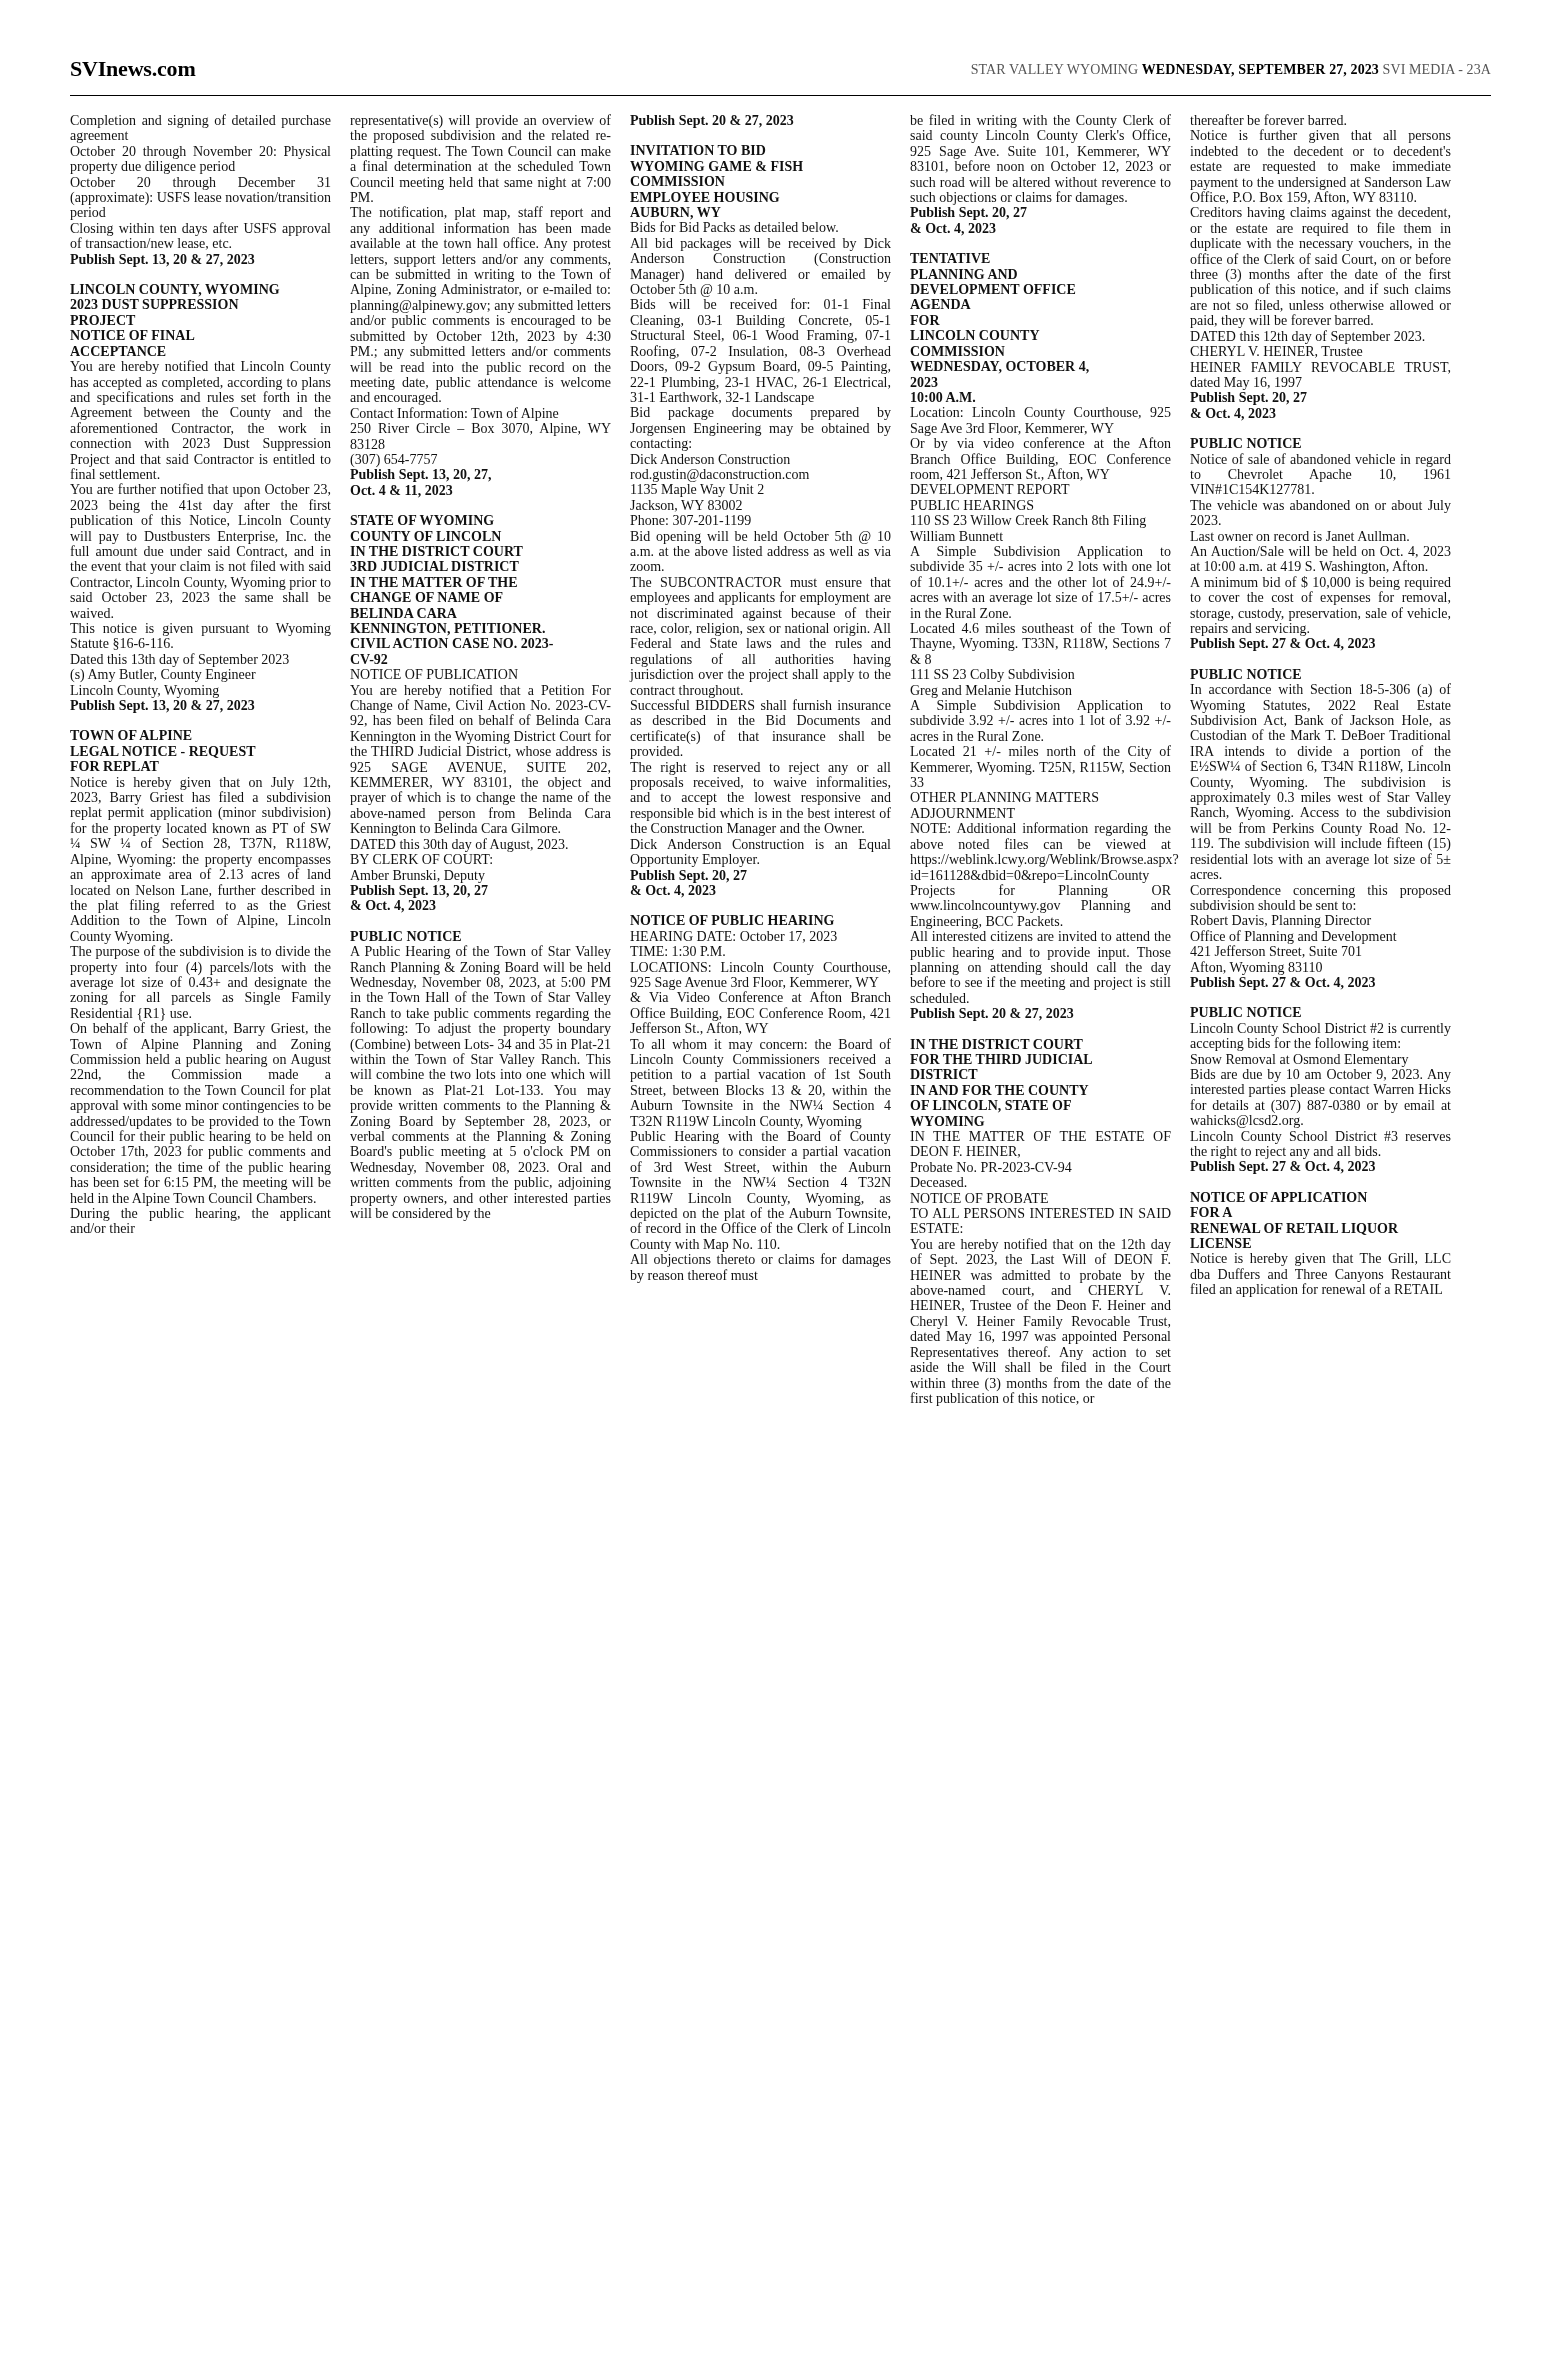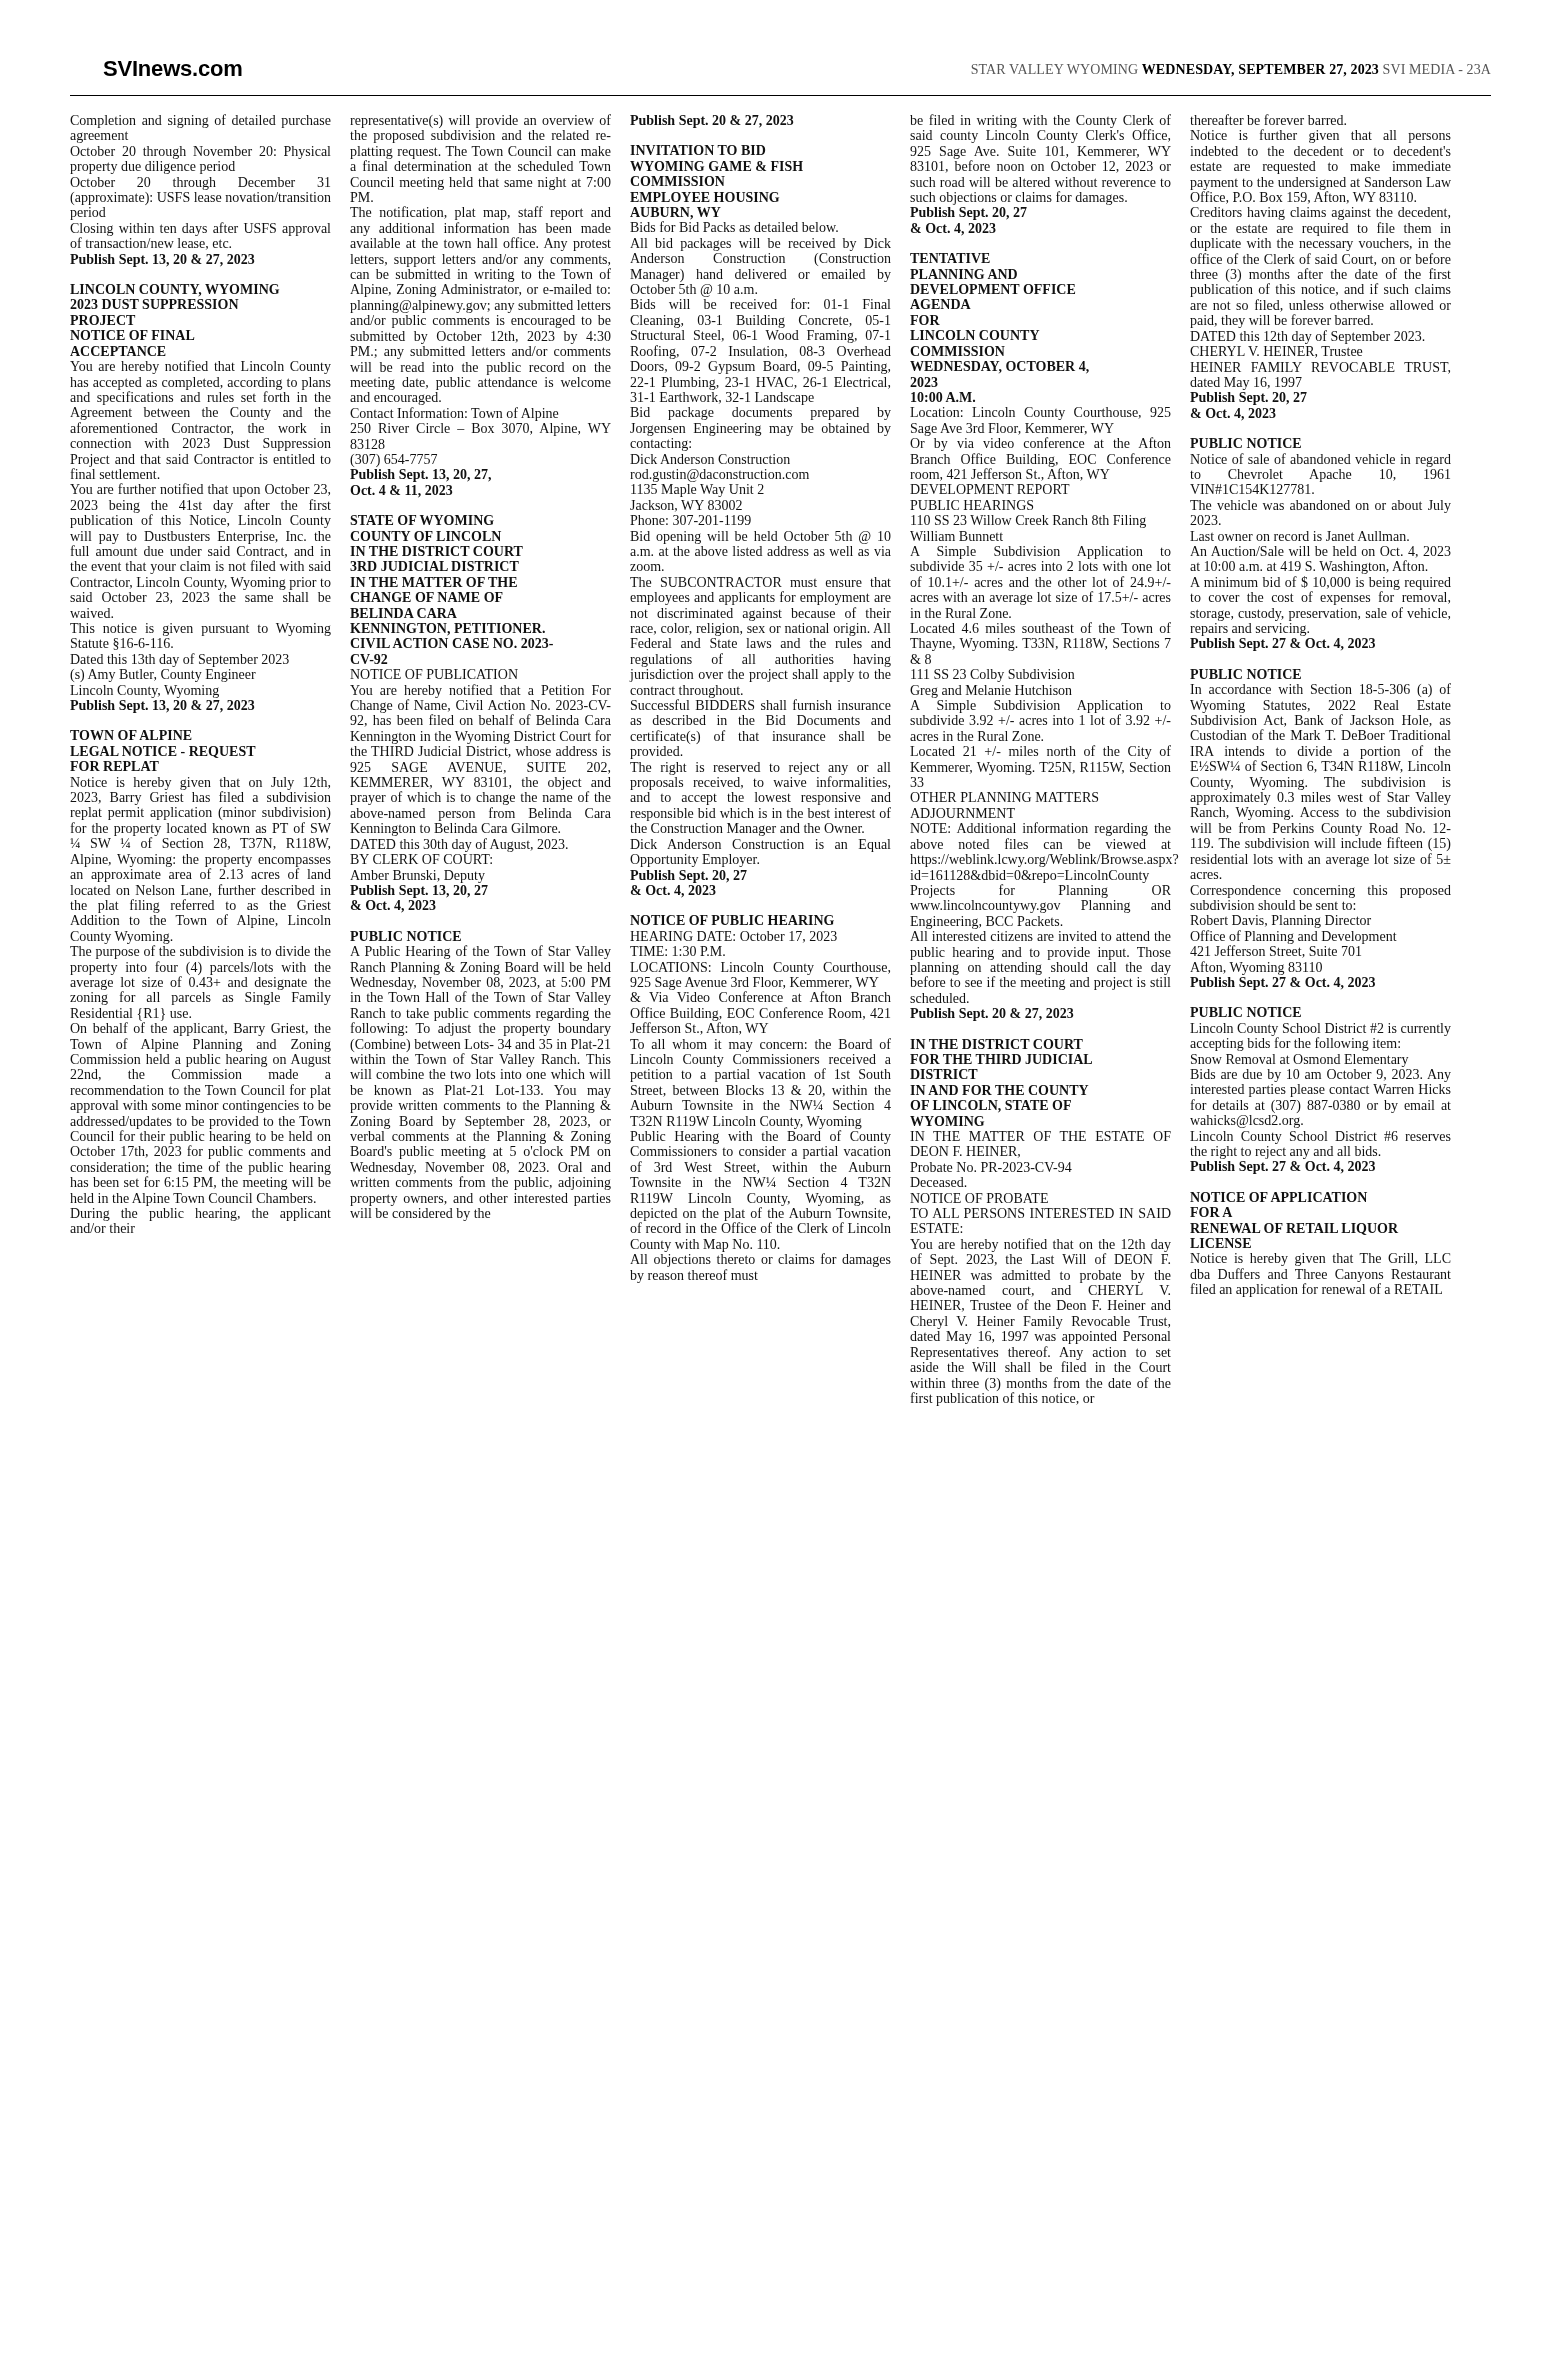--- a/index.html
+++ b/index.html
@@ -27,26 +27,25 @@
     position: absolute;
     left: 70px;
     top: 56px;
     width: 1421px;
     height: 33px;
   }
   .masthead-left {
     position: absolute;
     left: 0;
     top: 0;
-    font-family: Liberation Sans, sans-serif;
+    font-family: Liberation Serif, serif;
     font-weight: bold;
     font-size: 22px;
     letter-spacing: -0.2px;
     color: #000;
-    margin-left: 33px;
   }
   .masthead-right {
     position: absolute;
     right: 0;
     top: 5.7px;
     font-family: "Liberation Serif", serif;
     font-size: 14px;
     color: #555555;
     letter-spacing: 0.1px;
     white-space: nowrap;
@@ -277,21 +276,21 @@
         <p>Robert Davis, Planning Director</p>
         <p>Office of Planning and Development</p>
         <p>421 Jefferson Street, Suite 701</p>
         <p>Afton, Wyoming 83110</p>
         <p class="bold-right">Publish Sept. 27 &amp; Oct. 4, 2023</p>
         <div class="gap"></div>
         <p class="head">PUBLIC NOTICE</p>
         <p>Lincoln County School District #2 is currently accepting bids for the following item:</p>
         <p>Snow Removal at Osmond Elementary</p>
         <p>Bids are due by 10 am October 9, 2023. Any interested parties please contact Warren Hicks for details at (307) 887-0380 or by email at wahicks@lcsd2.org.</p>
-        <p>Lincoln County School District #6 reserves the right to reject any and all bids.</p>
+        <p>Lincoln County School District #3 reserves the right to reject any and all bids.</p>
         <p class="bold-right">Publish Sept. 27 &amp; Oct. 4, 2023</p>
         <div class="gap"></div>
         <p class="head">NOTICE OF APPLICATION</p>
         <p class="head">FOR A</p>
         <p class="head">RENEWAL OF RETAIL LIQUOR</p>
         <p class="head">LICENSE</p>
         <p>Notice is hereby given that The Grill, LLC dba Duffers and Three Canyons Restaurant filed an application for renewal of a RETAIL</p>
       </div>
     </div>
 

